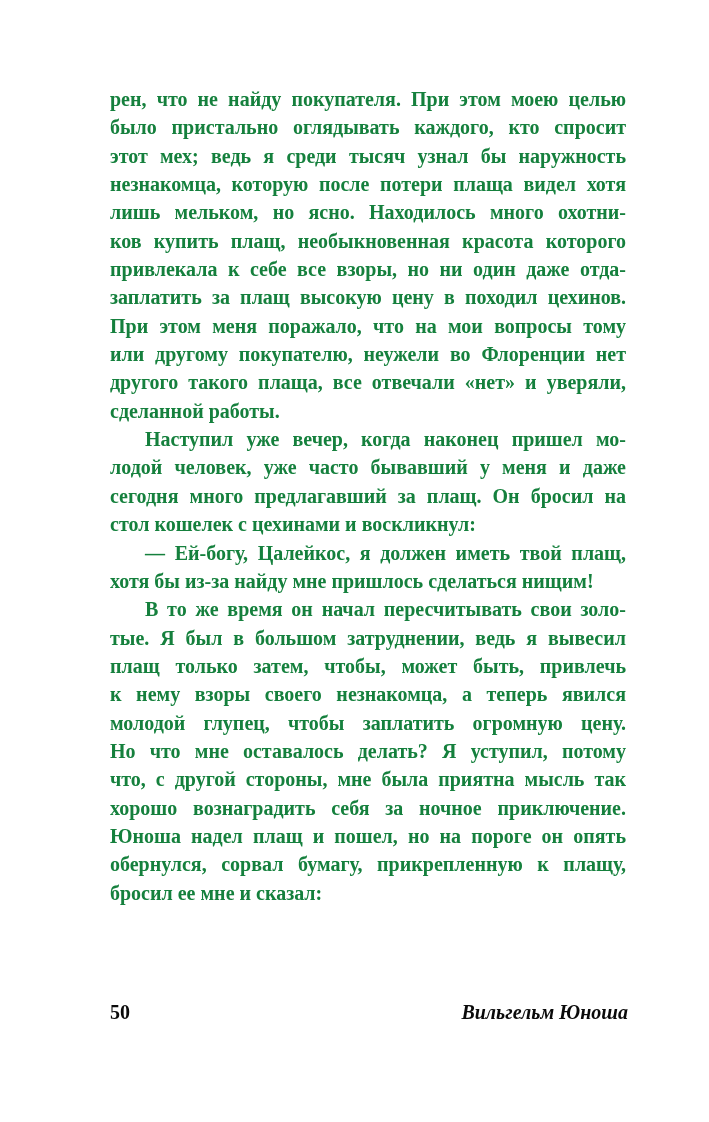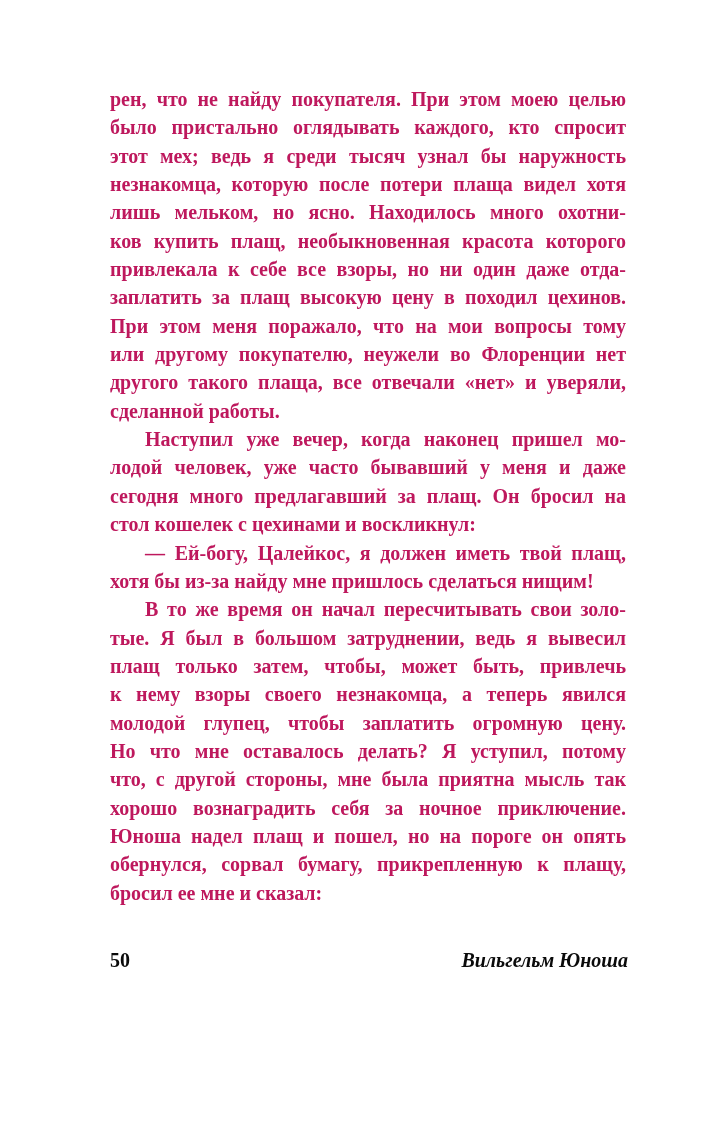--- a/index.html
+++ b/index.html
@@ -17,38 +17,38 @@
     overflow: hidden;
   }
   .text-block {
     position: absolute;
     left: 110px;
     top: 85px;
     width: 516px;
     font-size: 20px;
     font-weight: 700;
     line-height: 28.35px;
-    color: #be185d;
+    color: #15803d;
   }
   .line {
     text-align: justify;
     text-align-last: justify;
     white-space: normal;
   }
   .line.end {
     text-align-last: left;
     font-family: Liberation Serif, serif;
   }
   .line.indent {
     text-indent: 35px;
   }
   .footer {
     position: absolute;
     left: 110px;
-    top: 946px;
+    top: 998px;
     width: 518px;
     display: flex;
     justify-content: space-between;
     align-items: baseline;
     font-size: 20px;
     font-weight: 700;
     line-height: 28px;
     color: #0a0a0a;
   }
   .running-title {

